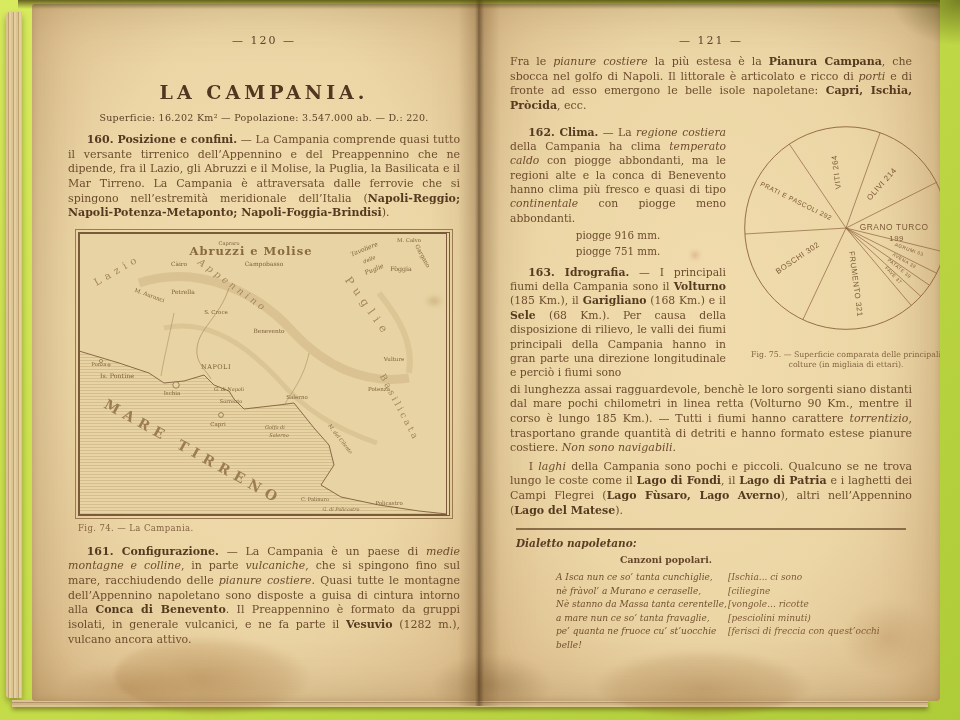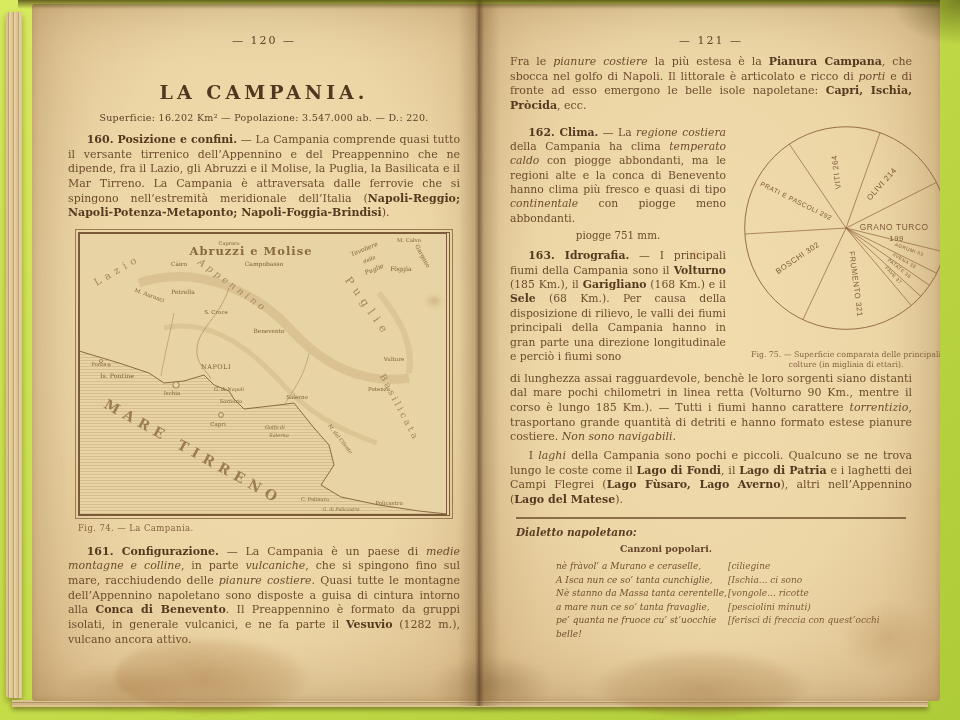--- a/index.html
+++ b/index.html
@@ -157,20 +157,21 @@
   <div class="rp-inner">
     <div class="pagenum" style="">— 121 —</div>
     <p class="para no-indent" style="margin-top:8px;"><span>Fra le </span><span class="seg-i">pianure costiere</span><span> la più estesa è la </span><span class="seg-b">Pianura Campana</span><span>, che sbocca nel golfo di Napoli. Il littorale è articolato e ricco di </span><span class="seg-i">porti</span><span> e di fronte ad esso emergono le belle isole napoletane: </span><span class="seg-b">Capri, Ischia, Pròcida</span><span>, ecc.</span></p>
 
     <div class="two-col">
       <div class="col-text">
         <p class="para"><span class="seg-b">162. Clima.</span><span> — La </span><span class="seg-i">regione costiera</span><span> della Campania ha clima </span><span class="seg-i">temperato caldo</span><span> con piogge abbondanti, ma le regioni alte e la conca di Benevento hanno clima più fresco e quasi di tipo </span><span class="seg-i">continentale</span><span> con piogge meno abbondanti.</span></p>
         <div class="clima-entries">
 
             <div class="clima-entry">
+              <div class="clima-l2">piogge 916 mm.</div>
             </div>
 
             <div class="clima-entry">
               <div class="clima-l2">piogge 751 mm.</div>
             </div>
           </div>
         <p class="para" style="margin-top:7px;"><span class="seg-b">163. Idrografia.</span><span> — I principali fiumi della Campania sono il </span><span class="seg-b">Volturno</span><span> (185 Km.), il </span><span class="seg-b">Garigliano</span><span> (168 Km.) e il </span><span class="seg-b">Sele</span><span> (68 Km.). Per causa della disposizione di rilievo, le valli dei fiumi principali della Campania hanno in gran parte una direzione longitudinale e perciò i fiumi sono</span></p>
       </div>
       <div class="col-chart">
         <div class="pie-wrap"><svg viewBox="0 0 230 230" width="224" height="224">
@@ -205,27 +206,27 @@
     <p class="para" style="margin-top:4px;"><span>I </span><span class="seg-i">laghi</span><span> della Campania sono pochi e piccoli. Qualcuno se ne trova lungo le coste come il </span><span class="seg-b">Lago di Fondi</span><span>, il </span><span class="seg-b">Lago di Patria</span><span> e i laghetti dei Campi Flegrei (</span><span class="seg-b">Lago Fùsaro, Lago Averno</span><span>), altri nell’Appennino (</span><span class="seg-b">Lago del Matese</span><span>).</span></p>
 
     <div class="rule"></div>
 
     <section class="dialetto">
       <div class="d-head">Dialetto napoletano:</div>
       <div class="d-sub">Canzoni popolari.</div>
       <div class="verses">
 
           <div class="verse-row">
+            <span class="verse">A Isca nun ce so’ tanta cunchiglie,</span>
+            <span class="gloss">[Ischia... ci sono</span>
+          </div>
+
+          <div class="verse-row">
             <span class="verse">nè fràvol’ a Murano e ceraselle,</span>
             <span class="gloss">[ciliegine</span>
-          </div>
-
-          <div class="verse-row">
-            <span class="verse">A Isca nun ce so’ tanta cunchiglie,</span>
-            <span class="gloss">[Ischia... ci sono</span>
           </div>
 
 
           <div class="verse-row">
             <span class="verse">Nè stanno da Massa tanta cerentelle,</span>
             <span class="gloss">[vongole... ricotte</span>
           </div>
 
           <div class="verse-row">
             <span class="verse">a mare nun ce so’ tanta fravaglie,</span>

